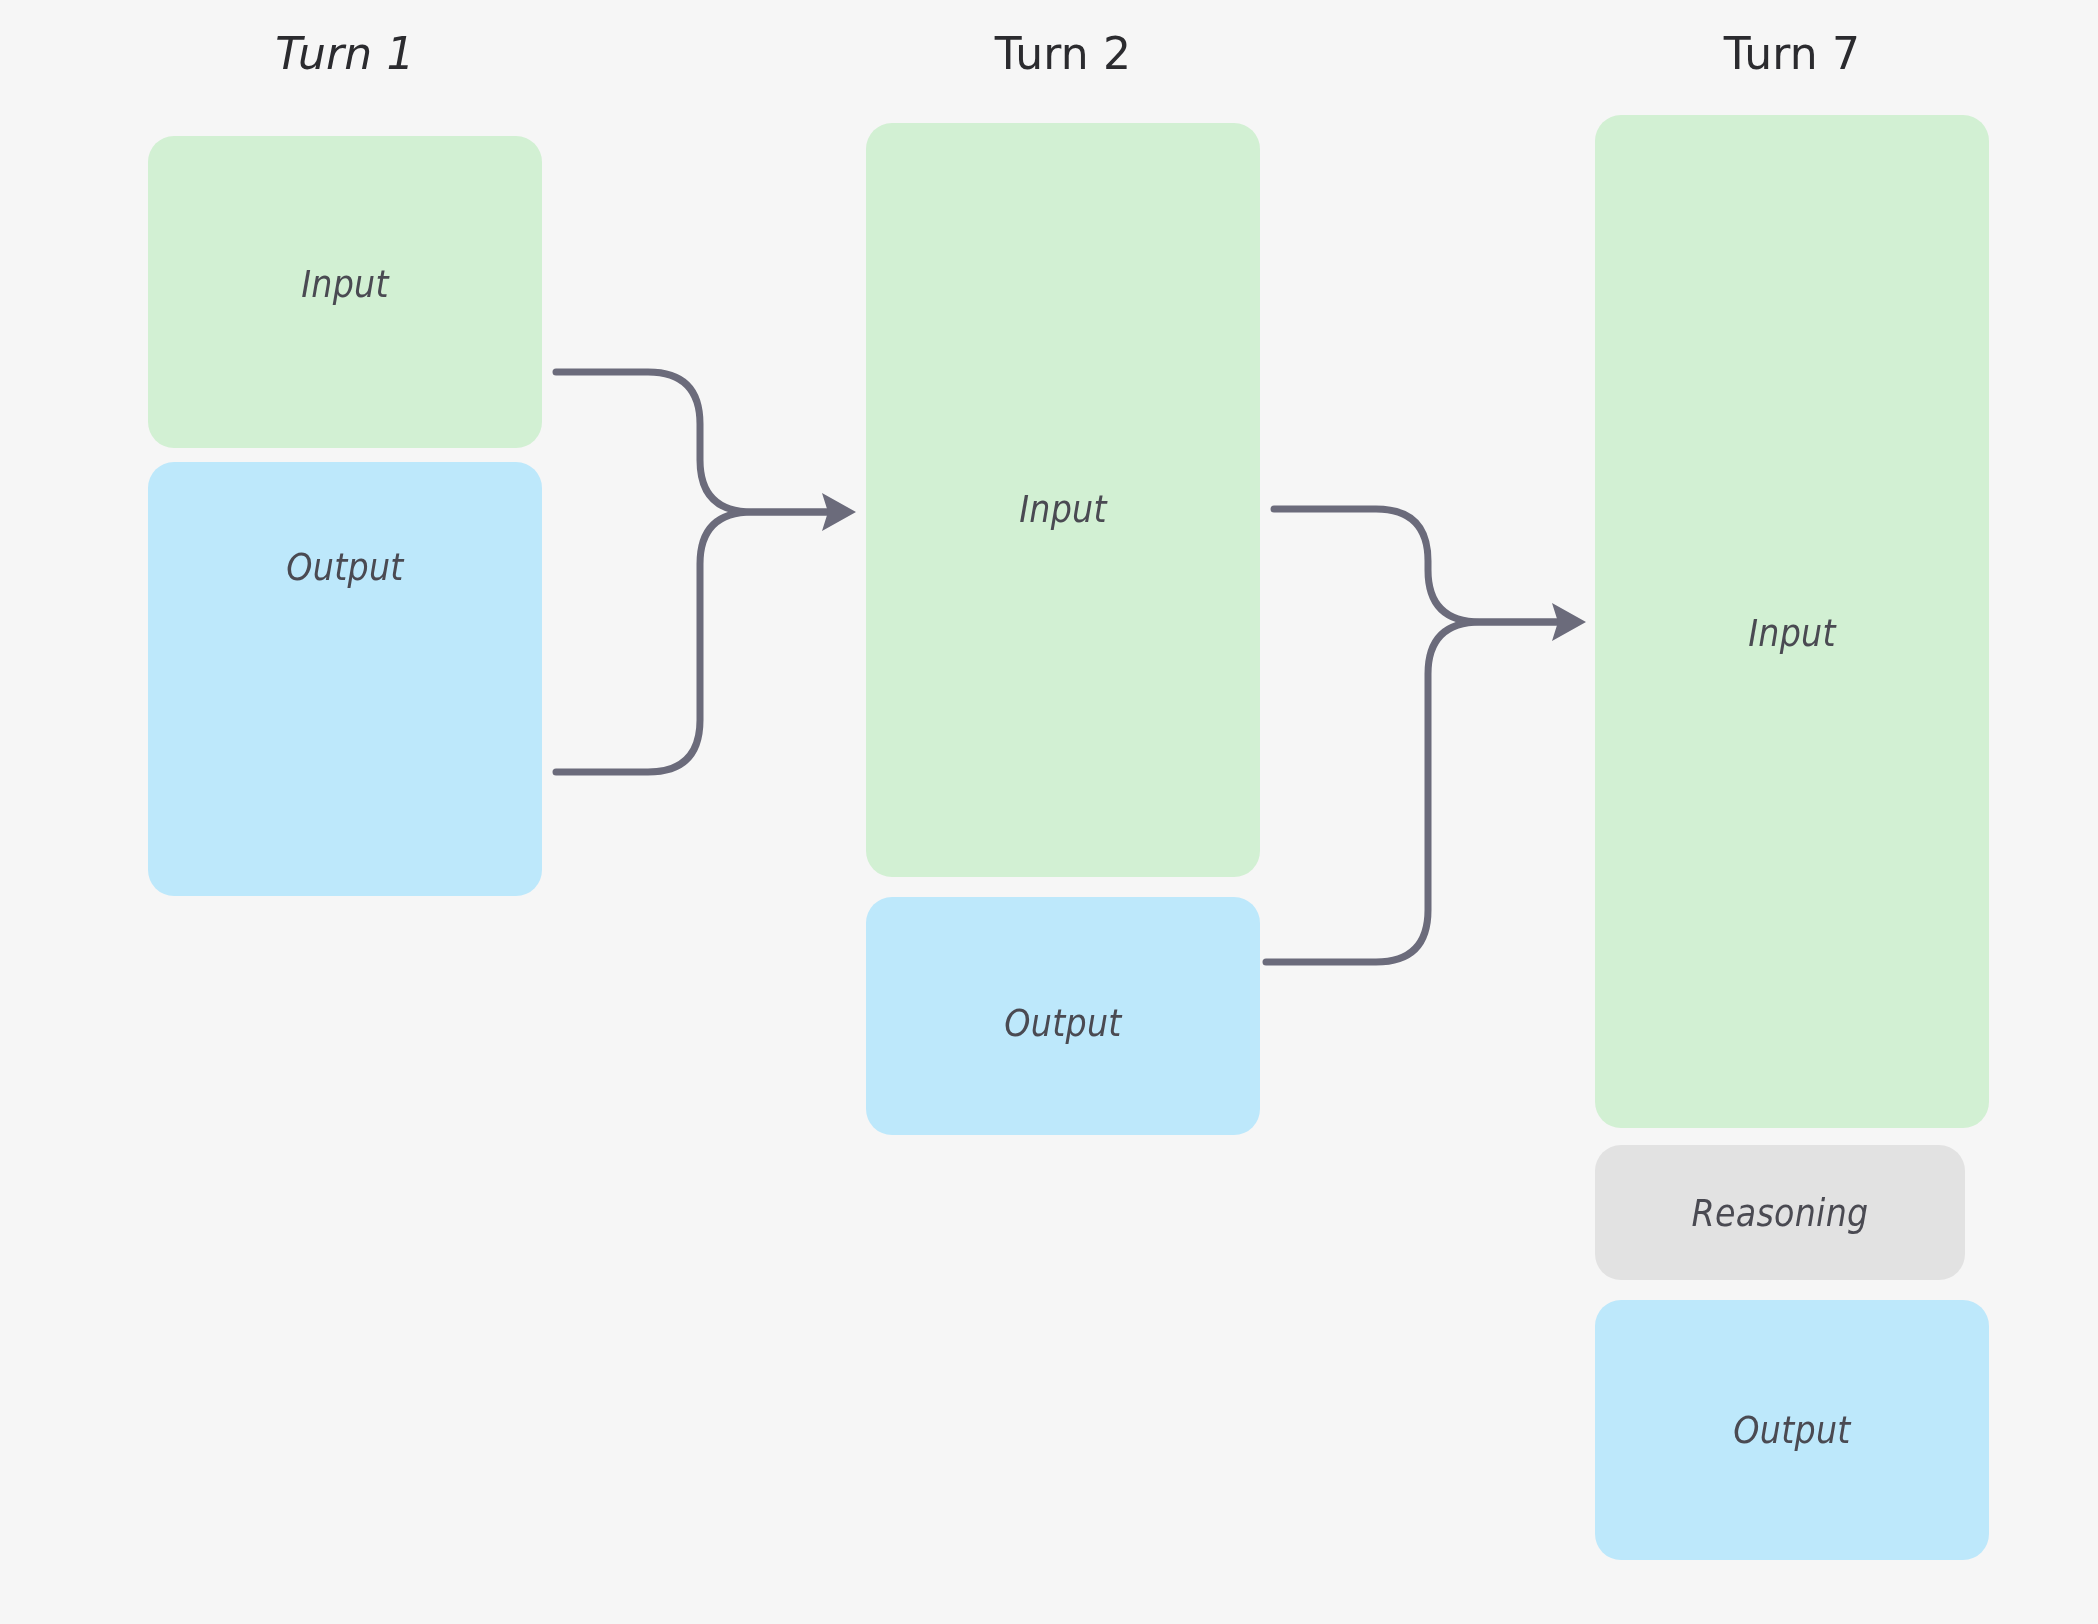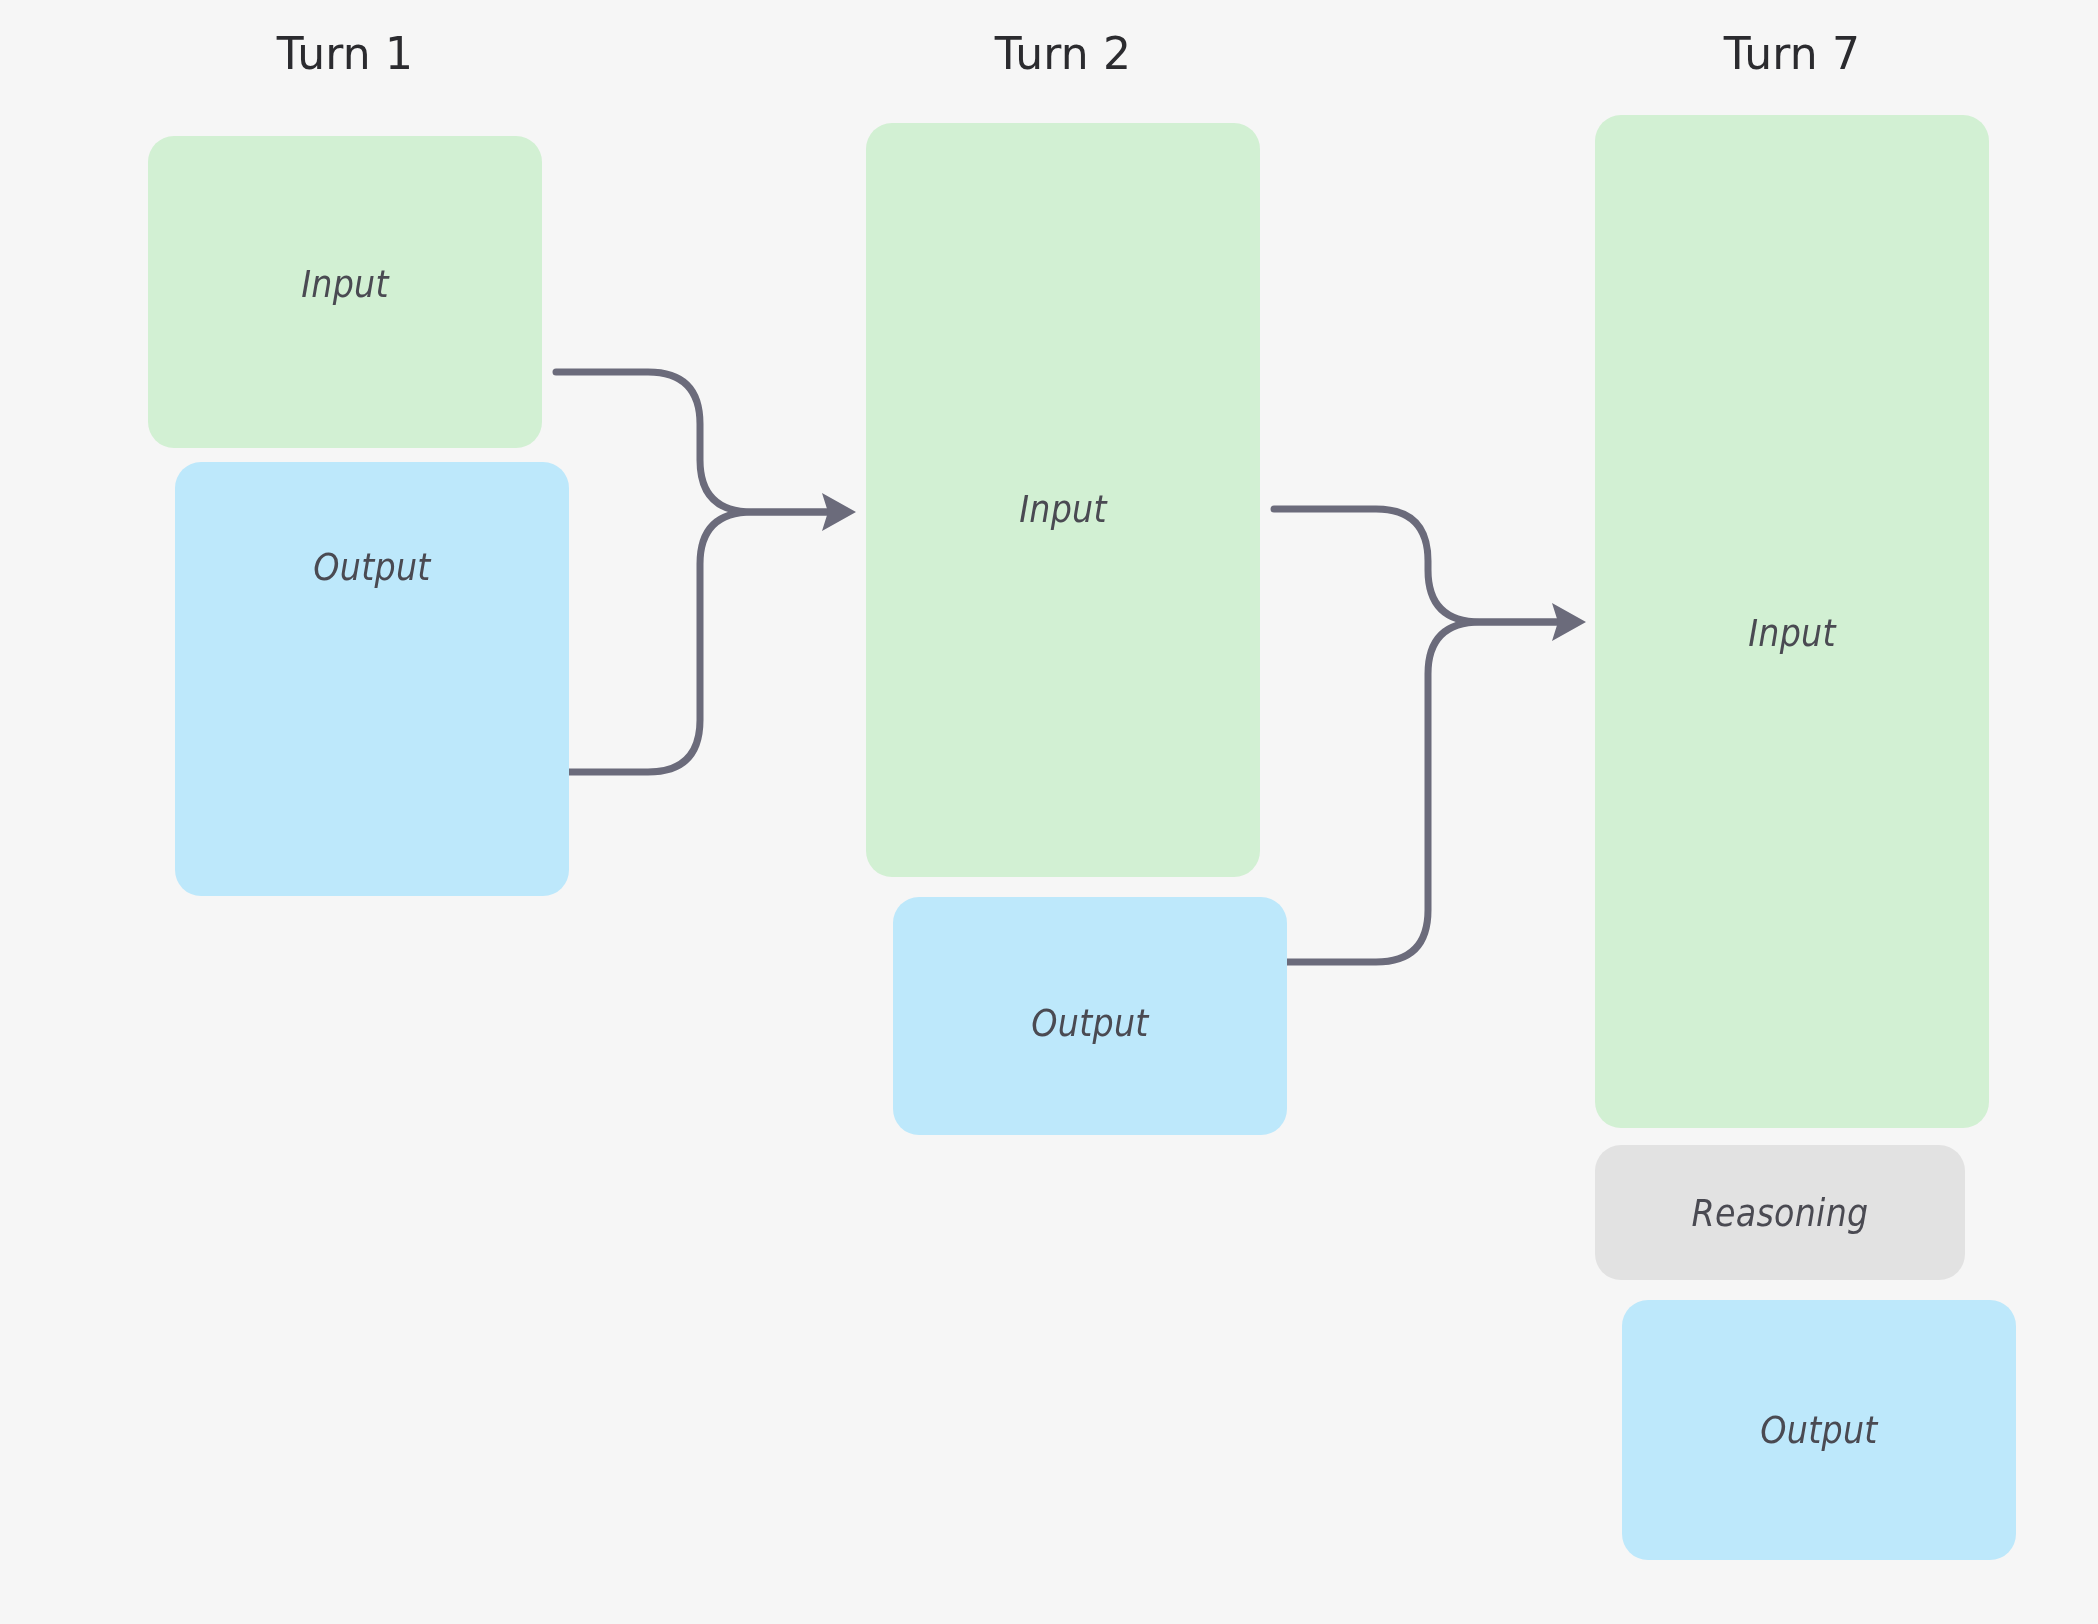--- a/index.html
+++ b/index.html
@@ -42,21 +42,21 @@
   }
   .node-label {
     font-size: 37px;
     font-weight: 400;
     color: #4a4a52;
     font-family: "DejaVu Sans Condensed", "DejaVu Sans", sans-serif;
     letter-spacing: 0.3px;
     line-height: 1;
   }
   .node.green { background: #d2f0d3; }
-  .node.blue  { background: #bde8fb; margin-left: 27px; }
+  .node.blue  { background: #bde8fb; }
   .node.gray  { background: #e2e2e2; }
 
   #edges {
     position: absolute;
     left: 0; top: 0;
     width: 2098px;
     height: 1624px;
     pointer-events: none;
   }
 </style>
@@ -72,21 +72,21 @@
         <path d="M 1274 509 L 1376 509 Q 1428 509 1428 561 L 1428 570 Q 1428 622 1480 622 L 1558 622" fill="none" stroke="#6b6b7b" stroke-width="7" stroke-linecap="round" stroke-linejoin="round"></path>
         <path d="M 1266 962 L 1376 962 Q 1428 962 1428 910 L 1428 674 Q 1428 622 1480 622 L 1558 622" fill="none" stroke="#6b6b7b" stroke-width="7" stroke-linecap="round" stroke-linejoin="round"></path>
       </g>
     <g id="edge-arrows">
         <path d="M 856 512 L 822 493 L 828 512 L 822 531 Z" fill="#6b6b7b"></path>
         <path d="M 1586 622 L 1552 603 L 1558 622 L 1552 641 Z" fill="#6b6b7b"></path>
       </g>
   </svg>
 
   <div id="titles">
-      <div class="turn-title" style="left: 148px; top: 28px; width: 394px;">Turn 1</div>
+      <div class="turn-title" style="left: 148px; top: 28px; width: 394px; font-style: italic;">Turn 1</div>
       <div class="turn-title" style="left: 866px; top: 28px; width: 394px;">Turn 2</div>
       <div class="turn-title" style="left: 1595px; top: 28px; width: 394px;">Turn 7</div>
     </div>
   <div id="nodes">
       <div class="node green" style="left: 148px; top: 136px; width: 394px; height: 312px; background: rgb(210, 240, 211); position: absolute;">
         <span class="node-label" style="position: absolute; left: 0px; width: 100%; text-align: center; top: 148px; transform: translateY(-50%); color: rgb(74, 74, 82);">Input</span>
       </div>
       <div class="node blue" style="left: 148px; top: 462px; width: 394px; height: 434px; background: rgb(189, 232, 251); position: absolute;">
         <span class="node-label" style="position: absolute; left: 0px; width: 100%; text-align: center; top: 105px; transform: translateY(-50%); color: rgb(74, 74, 82);">Output</span>
       </div>

